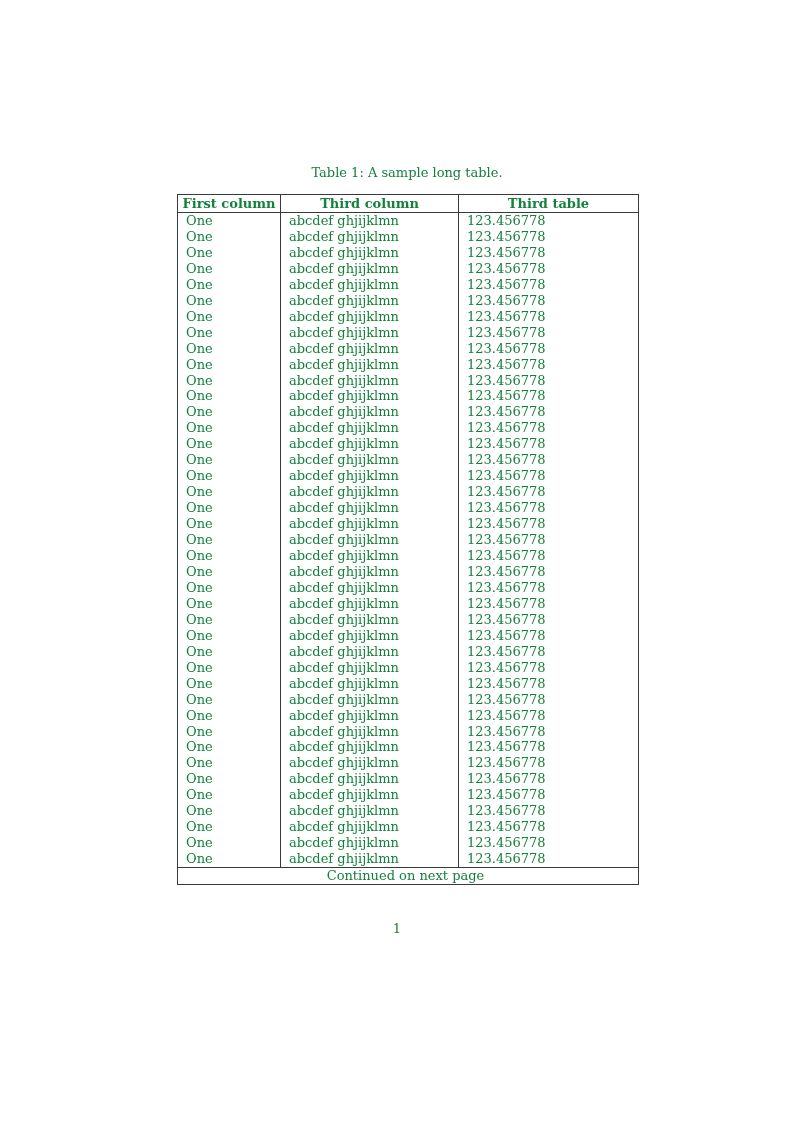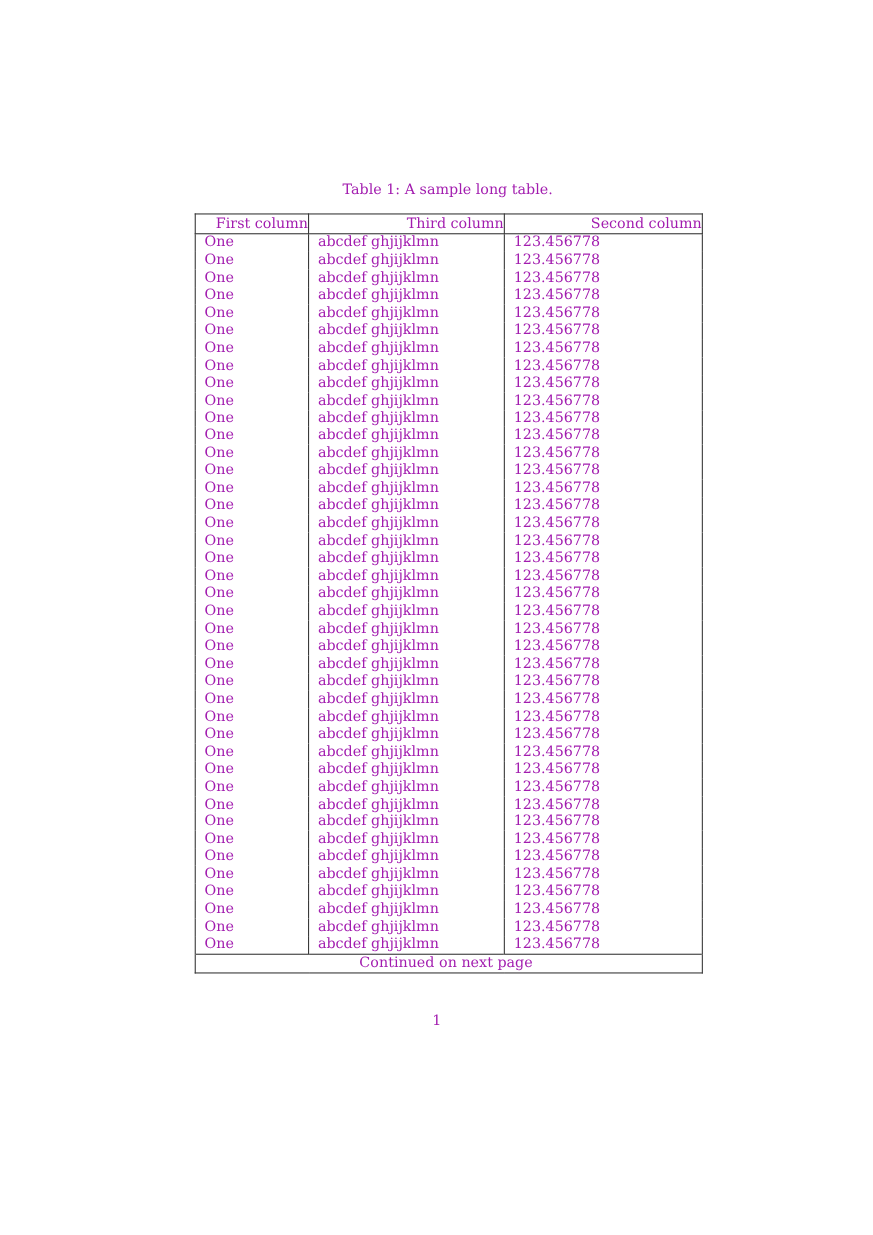--- a/index.html
+++ b/index.html
@@ -4,21 +4,21 @@
 <style>
   * { margin: 0; padding: 0; box-sizing: border-box; }
   html, body { background: #888; }
   .page {
     position: relative;
     width: 794px;
     height: 1123px;
     margin: 0 auto;
     background: #ffffff;
     font-family: "DejaVu Serif", "Liberation Serif", serif;
-    color: #a21caf;
+    color: #15803d;
     overflow: hidden;
   }
   .caption {
     position: absolute;
     top: 165px;
     left: 10px;
     width: 794px;
     text-align: center;
     font-size: 13px;
     line-height: 16px;
@@ -33,22 +33,22 @@
     font-size: 13px;
   }
   table.longtable th,
   table.longtable td {
     overflow: hidden;
     white-space: nowrap;
   }
   table.longtable thead th {
     border: 1px solid #3a3a3a;
     height: 18px;
-    font-weight: normal;
-    text-align: right;
+    font-weight: bold;
+    text-align: center;
     padding: 0;
     font-size: 13px;
   }
   table.longtable tbody td {
     border-left: 1px solid #3a3a3a;
     border-right: 1px solid #3a3a3a;
     height: 15.95px;
     line-height: 15.95px;
     padding: 0 0 0 8px;
     text-align: left;
@@ -79,21 +79,21 @@
   <table class="longtable">
     <colgroup>
       <col style="width:103px">
       <col style="width:178px">
       <col style="width:180px">
     </colgroup>
     <thead>
       <tr>
         <th>First column</th>
         <th>Third column</th>
-        <th>Second column</th>
+        <th>Third table</th>
       </tr>
     </thead>
     <tbody>
         <tr>
     <td>One</td>
     <td>abcdef ghjijklmn</td>
     <td>123.456778</td>
   </tr>
         <tr>
     <td>One</td>

